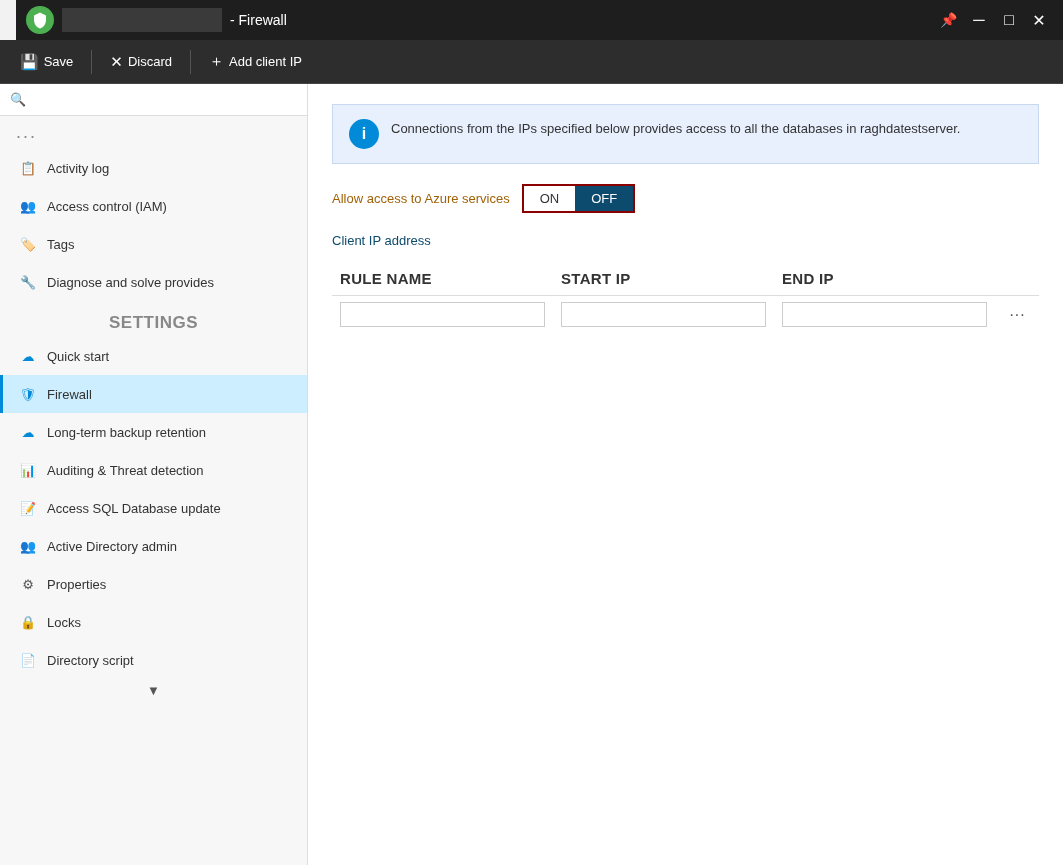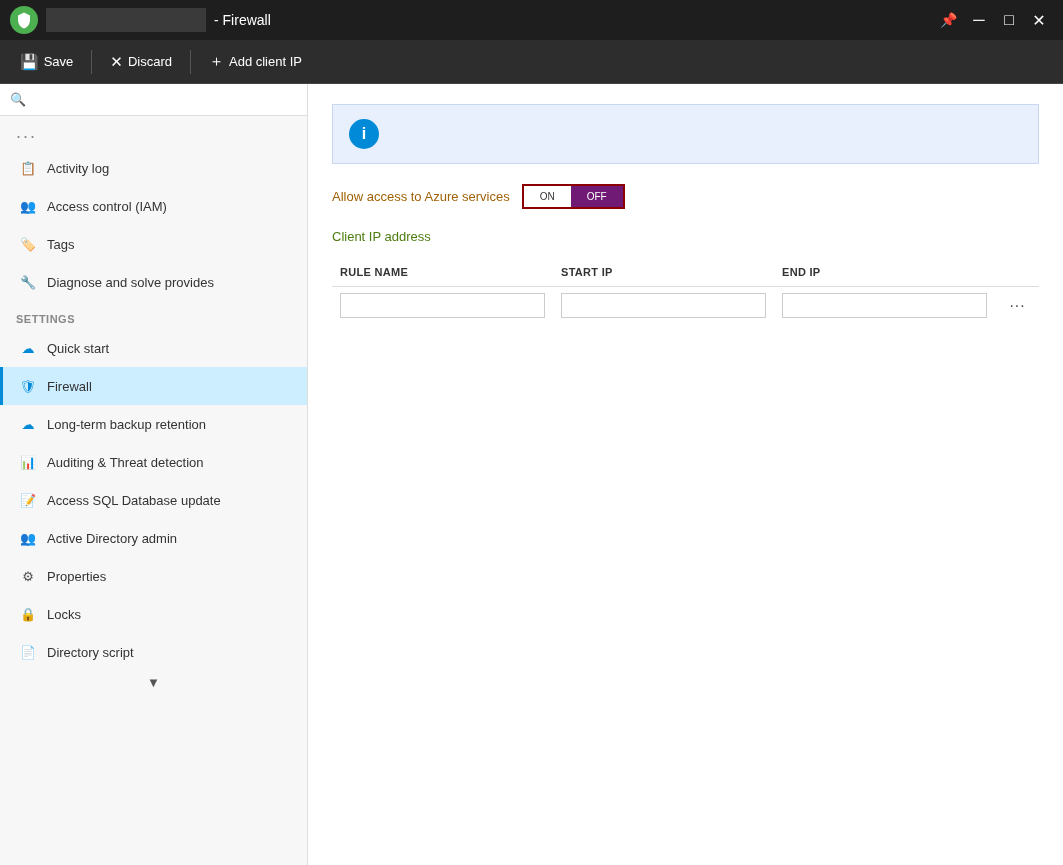--- a/index.html
+++ b/index.html
@@ -7,20 +7,21 @@
 
     
     .title-bar {
       display: flex;
       align-items: center;
       background: #1e1e1e;
       height: 40px;
       padding: 0 10px;
       color: #fff;
       gap: 8px;
+      margin-left: 16px;
     }
     .title-bar-icon {
       width: 28px; height: 28px;
       background: #4caf50;
       border-radius: 50%;
       display: flex; align-items: center; justify-content: center;
       flex-shrink: 0;
     }
     .title-bar-icon svg { width: 18px; height: 18px; }
     .title-bar-input {
@@ -100,23 +101,24 @@
       background: #cceeff;
       border-left: 3px solid #008ad7;
     }
     .sidebar-item .item-icon {
       width: 18px; height: 18px; flex-shrink: 0;
       display: flex; align-items: center; justify-content: center;
     }
     .sidebar-item .item-label { font-size: 13px; }
     .sidebar-section-label {
       padding: 12px 16px 4px 16px;
-      font-size: 11px; font-weight: 600;
+      font-size: 17px; font-weight: 600;
       color: #888; text-transform: uppercase;
       letter-spacing: 0.5px;
+      text-align: center;
     }
     .sidebar-ellipsis {
       padding: 6px 16px;
       color: #888; font-size: 18px; letter-spacing: 2px;
     }
 
     
     .content-area {
       flex: 1;
       background: #fff;
@@ -144,37 +146,37 @@
     .allow-access-row {
       display: flex; align-items: center; gap: 12px;
       margin-bottom: 20px;
     }
     .allow-access-label { font-size: 13px; color: #a16207; }
     .toggle-group {
       display: flex; border: 2px solid #8b0000;
       background: #fff;
     }
     .toggle-btn {
-      padding: 5px 16px; font-size: 10px; cursor: pointer;
+      padding: 5px 16px; font-size: 13px; cursor: pointer;
       border: none; background: transparent; color: #333;
     }
     .toggle-btn.active-off {
-      background: #701a75; color: #fff;
+      background: #0c4a6e; color: #fff;
     }
 
     
     .client-ip-label {
-      font-size: 13px; color: #4d7c0f; margin-bottom: 16px;
+      font-size: 13px; color: #0c4a6e; margin-bottom: 16px;
       text-decoration: none;
     }
 
     
     .firewall-table { width: 100%; border-collapse: collapse; }
     .firewall-table th {
-      text-align: left; font-size: 11px; font-weight: 600;
+      text-align: left; font-size: 15px; font-weight: 600;
       color: #333; padding: 6px 8px 8px 8px;
       border-bottom: 1px solid #ddd;
       text-transform: uppercase; letter-spacing: 0.3px;
     }
     .firewall-table td { padding: 6px 8px; border-bottom: none; }
     .firewall-table input[type="text"] {
       width: 100%; border: 1px solid #ccc; padding: 4px 6px;
       font-size: 13px; outline: none;
     }
     .dots-btn {
@@ -293,20 +295,21 @@
       </div>
 
       <div style="text-align:center; padding: 4px; color:#555;">▼</div>
     </div>
   </div>
 
   <div class="content-area">
 
     <div class="info-banner">
       <div class="info-icon">i</div>
+      <div class="info-text">Connections from the IPs specified below provides access to all the databases in raghdatestserver.</div>
     </div>
 
     <div class="allow-access-row">
       <span class="allow-access-label">Allow access to Azure services</span>
       <div class="toggle-group">
         <button class="toggle-btn">ON</button>
         <button class="toggle-btn active-off">OFF</button>
       </div>
     </div>
 

